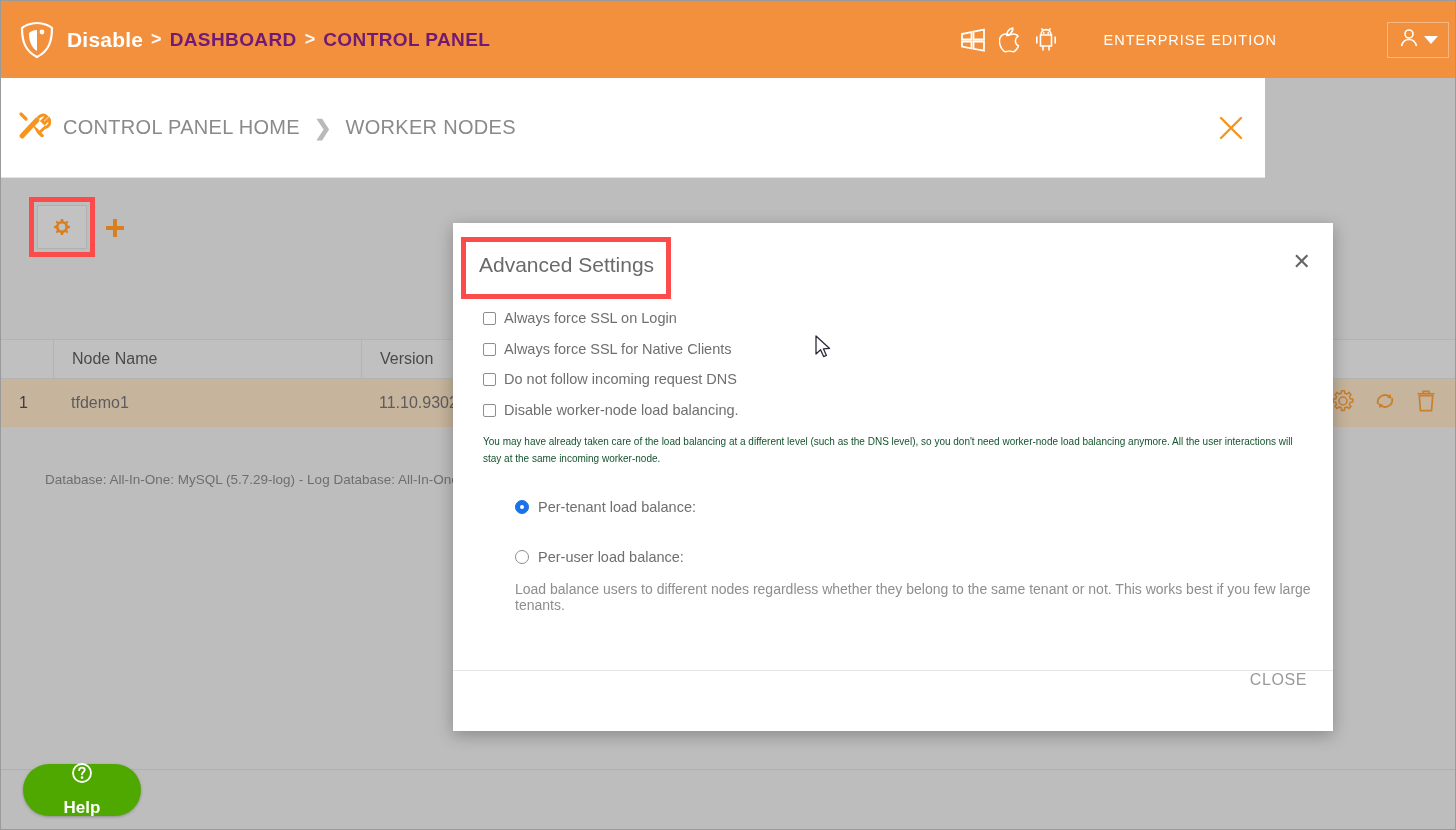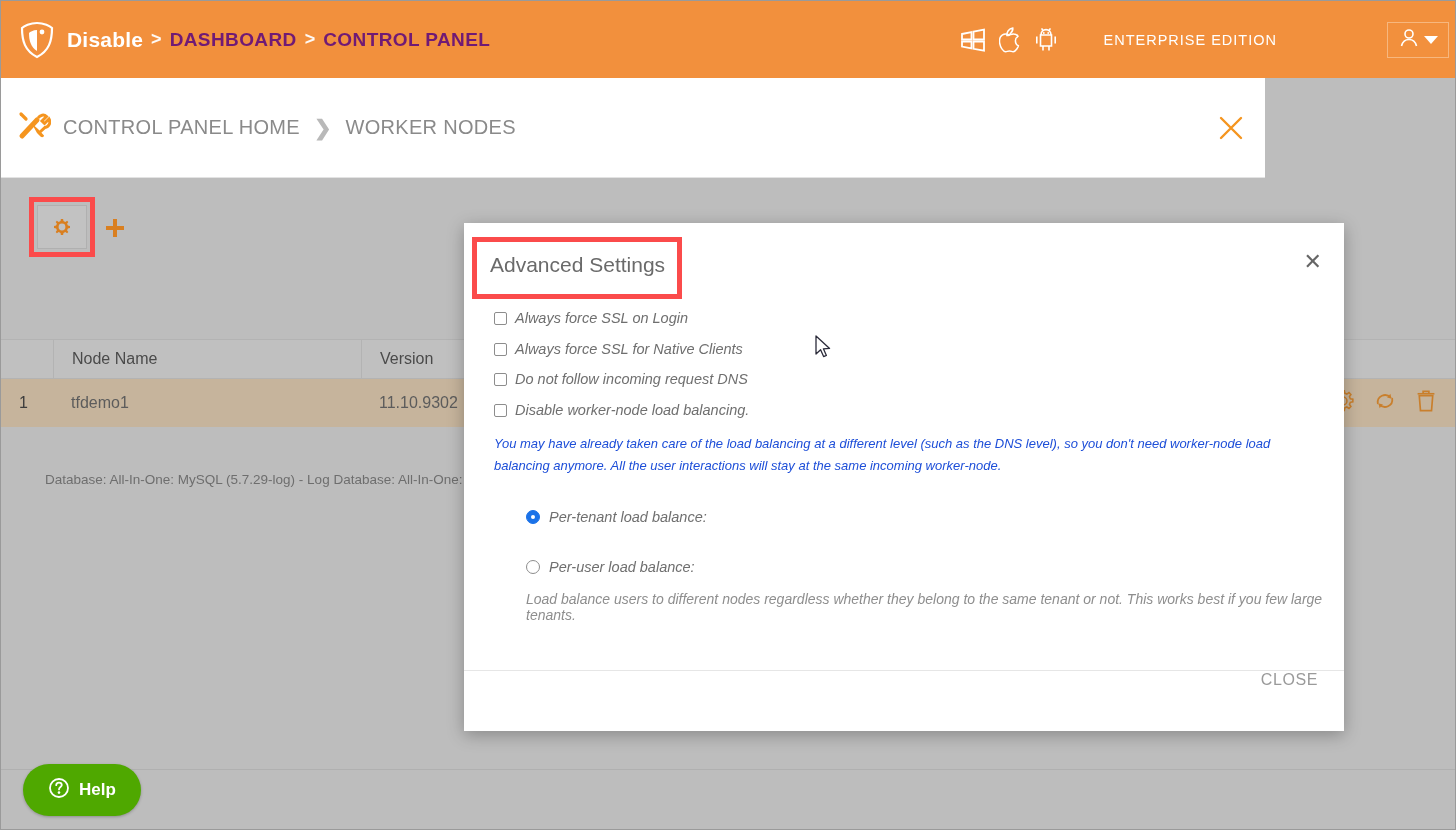--- a/index.html
+++ b/index.html
@@ -146,70 +146,69 @@
     padding-right: 20px;
   }
 
   
   .help-btn {
     position: absolute; left: 22px; top: 763px;
     width: 118px; height: 52px; border-radius: 26px;
     background: #4fa800; display: flex; align-items: center;
     justify-content: center; gap: 9px; cursor: pointer;
     box-shadow: 0 1px 3px rgba(0,0,0,.25);
+    flex-direction: column;
   }
   .help-btn span {
     color: #ffffff; font-size: 17px; font-weight: bold;
   }
   .bottom-strip {
     position: absolute; left: 0; top: 768px; width: 1456px; height: 62px;
     background: #bdbdbd; border-top: 1px solid #b0b0b0;
   }
 
   
   .modal {
     position: absolute; left: 452px; top: 222px;
     width: 880px; height: 508px;
     background: #ffffff;
     box-shadow: 0 4px 16px rgba(0,0,0,.28);
     z-index: 40;
-    margin-left: 11px;
   }
   .modal-title {
     position: absolute; left: 26px; top: 30px;
     font-size: 21px; color: #6a6a6a;
   }
   .title-highlight {
     position: absolute; left: 8px; top: 14px;
     width: 210px; height: 62px;
     border: 5px solid #fb4b4b;
     pointer-events: none;
   }
   .modal-close {
     position: absolute; right: 22px; top: 28px;
     font-size: 22px; color: #666; cursor: pointer; line-height: 1;
     font-family: "DejaVu Sans", sans-serif;
   }
   .modal-body {
     position: absolute; left: 0; top: 76px; width: 880px; height: 372px;
     border-bottom: 1px solid #e6e6e6;
     padding: 10px 12px 0 30px;
-    font-style: italic;
   }
   .chk-row {
     display: flex; align-items: flex-start; margin-bottom: 11px;
   }
   .chk-box {
     width: 13px; height: 13px; border: 1px solid #8d8d8d;
     border-radius: 2px; background: #fff; margin-right: 8px; margin-top: 3px;
     flex: 0 0 auto;
   }
   .chk-label { font-size: 14.5px; color: #6f6f6f; line-height: 1.35; }
   .help-para {
-    font-size: 13px; color: #1d4ed8; line-height: 1.7;
+    font-size: 10px; color: #14532d; line-height: 1.7;
     margin-top: 13px; margin-bottom: 0; max-width: 826px;
   }
   .radio-block { margin-top: 32px; }
   .radio-row { display: flex; align-items: center; padding-left: 32px; }
   .radio {
     width: 14px; height: 14px; border-radius: 50%;
     border: 1px solid #8d8d8d; background: #fff; margin-right: 9px;
     flex: 0 0 auto; position: relative;
   }
   .radio.checked {

